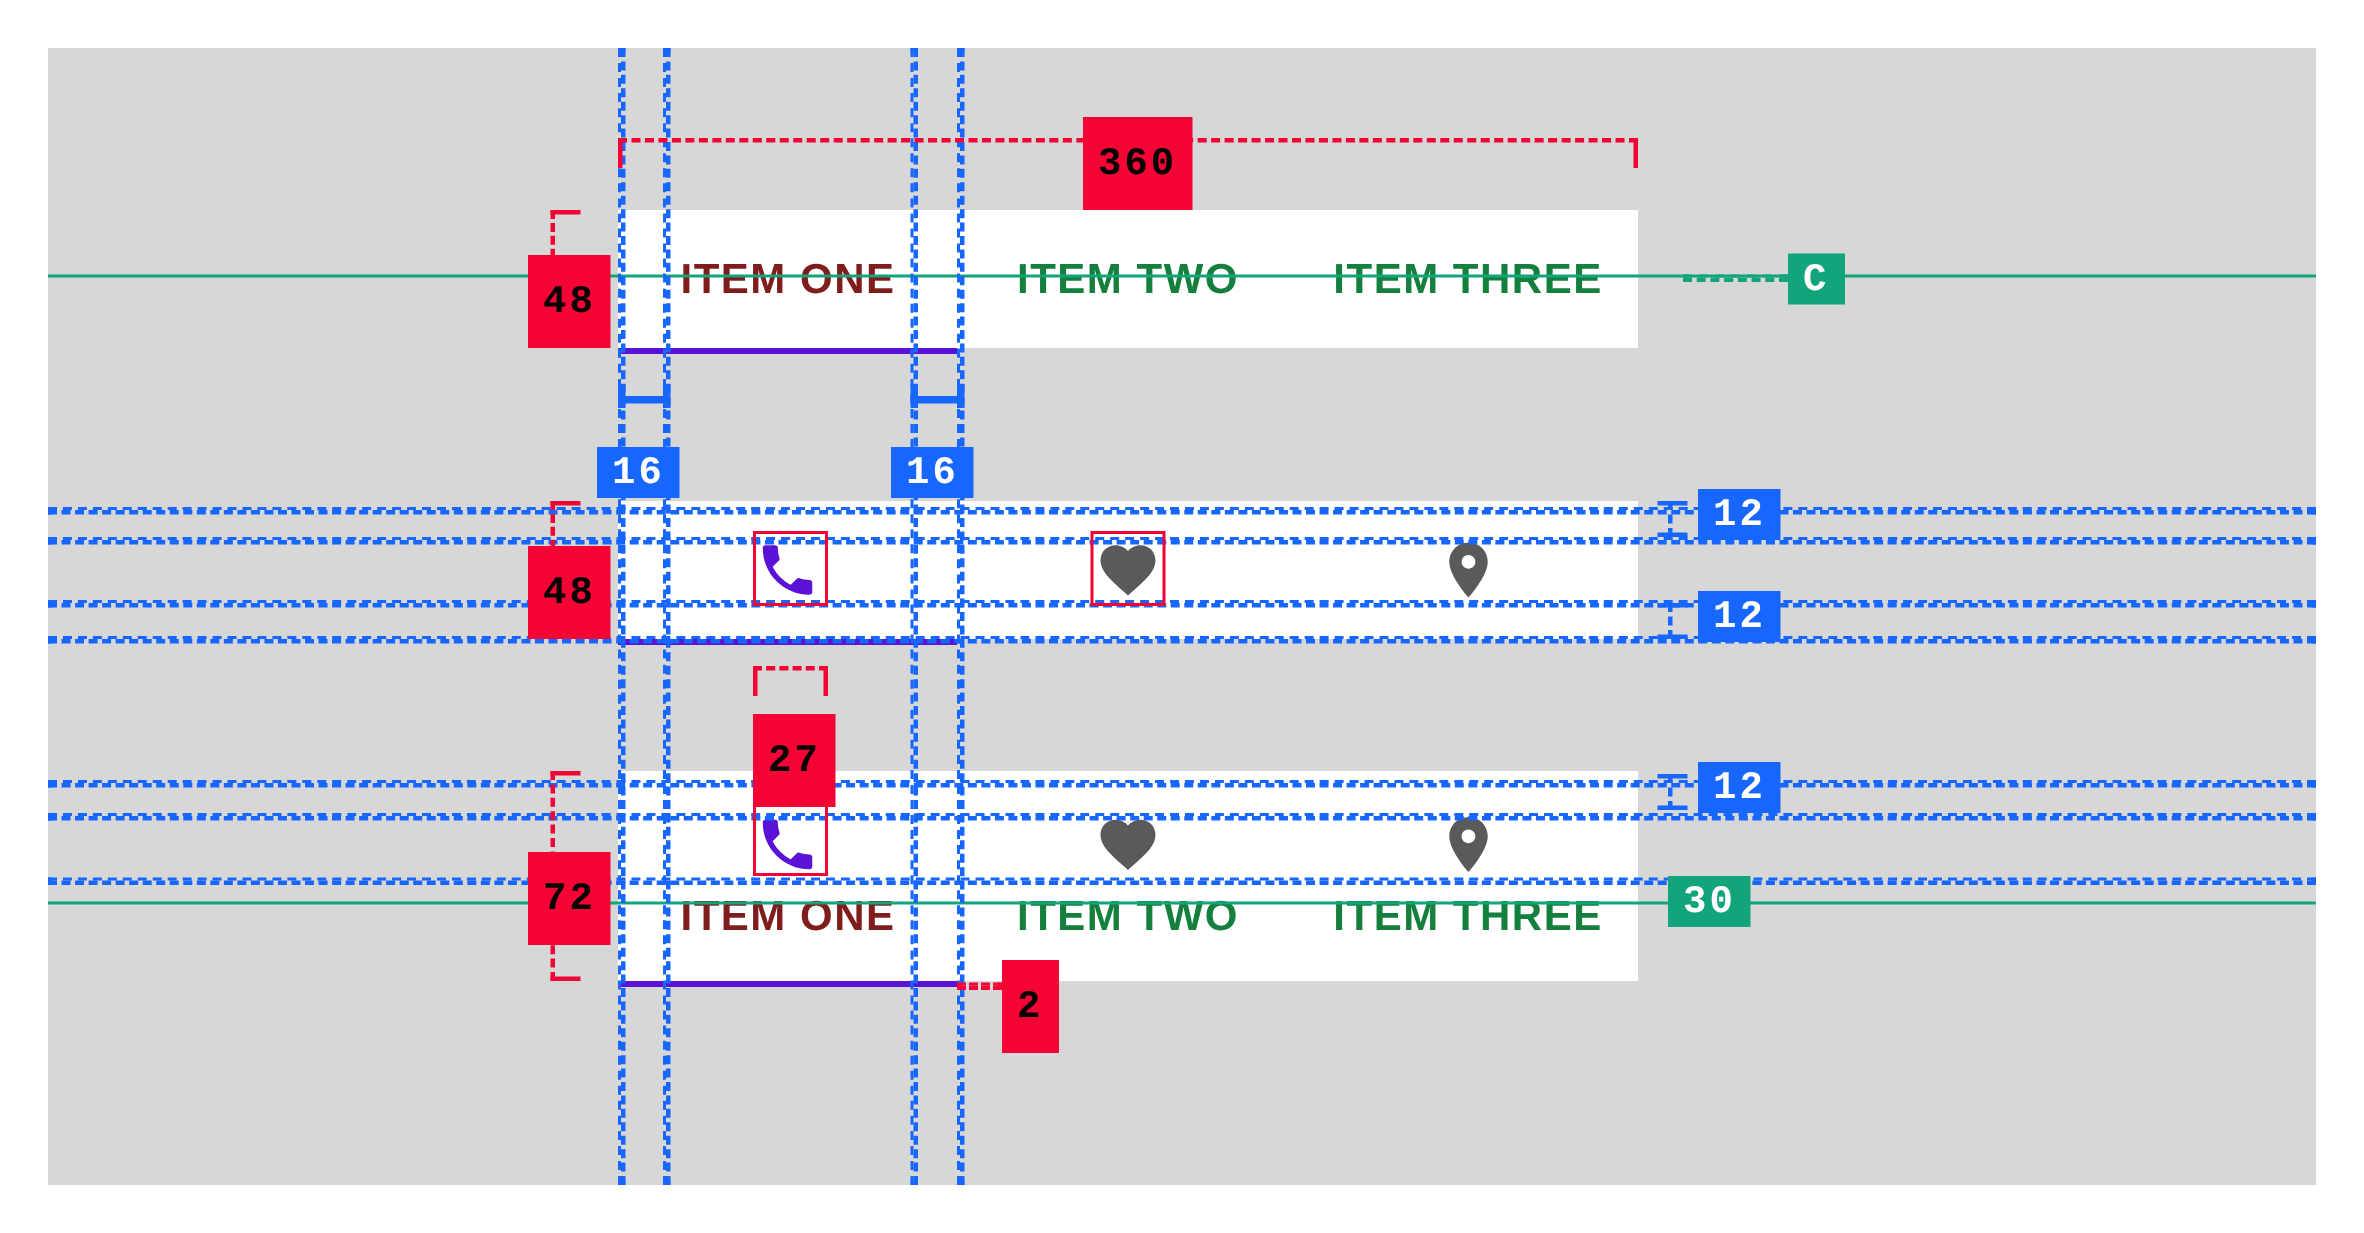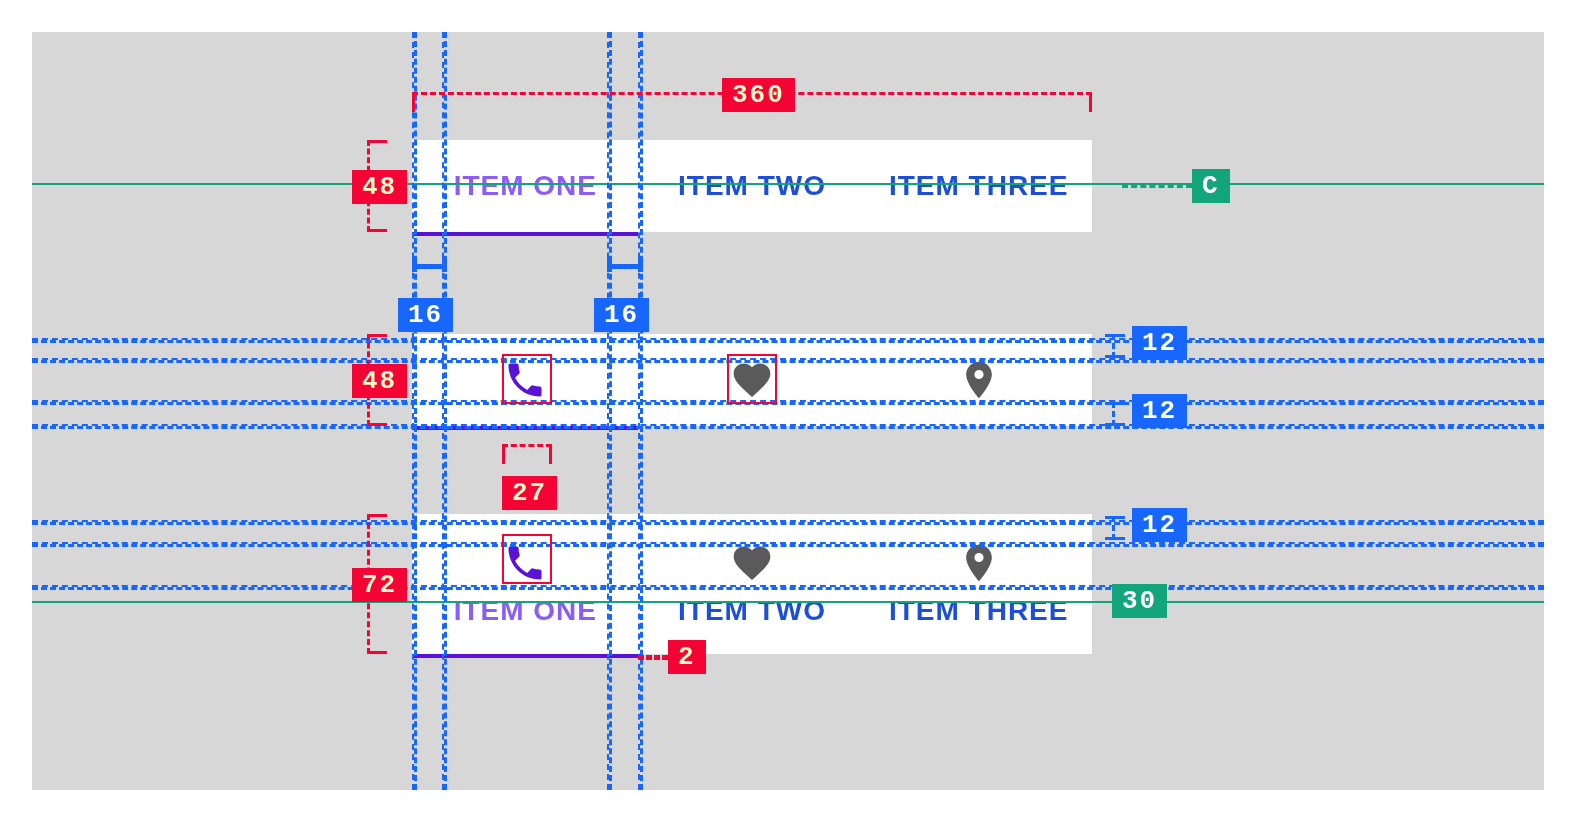--- a/index.html
+++ b/index.html
@@ -32,44 +32,44 @@
     flex-direction: column;
     align-items: center;
     justify-content: center;
     gap: 10px;
     position: relative;
   }
   .tab-label {
     font-size: 28px;
     font-weight: 700;
     letter-spacing: 1px;
-    color: #1d4ed8;
+    color: #15803d;
     white-space: nowrap;
   }
-  .tab.active .tab-label { color: #8b5cf6; }
+  .tab.active .tab-label { color: #7f1d1d; }
   .tab .icon { width: 44px; height: 44px; display:flex; align-items:center; justify-content:center; }
   .tab.active .icon svg { fill: #5a13d6; }
   .tab .icon svg { fill: #5a5a5a; width: 44px; height: 44px; }
   .indicator {
     position: absolute;
     left: 0; bottom: -4px;
     height: 4px;
     background: #5a13d6;
   }
   .indicator.w1 { width: 226px; }
 
   
   .red-badge {
     position: absolute;
     background: #f40335;
-    color: #fef9c3;
+    color: #000000;
     font-family: "Courier New", monospace;
     font-weight: 700;
     font-size: 26px;
-    padding: 2px 10px;
+    padding: 16px 10px;
     letter-spacing: 2px;
     z-index: 50;
   }
   .blue-badge {
     position: absolute;
     background: #1767ff;
     color: #ffffff;
     font-family: "Courier New", monospace;
     font-weight: 700;
     font-size: 26px;

